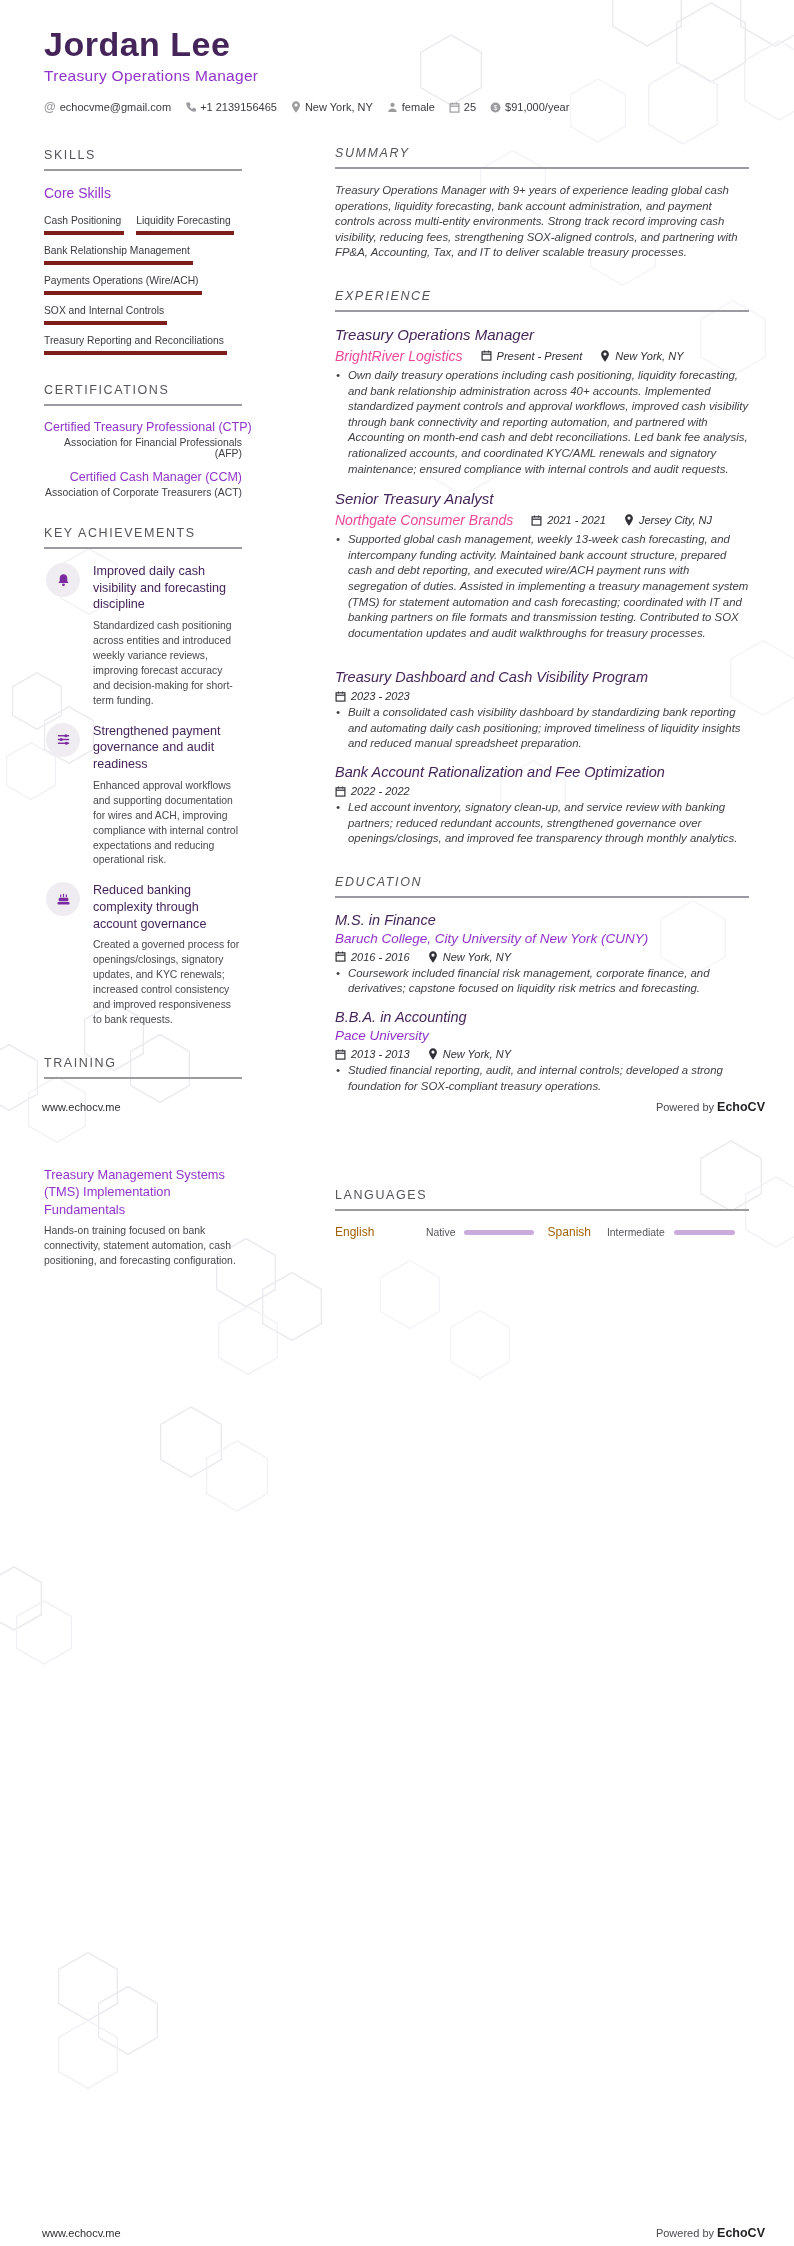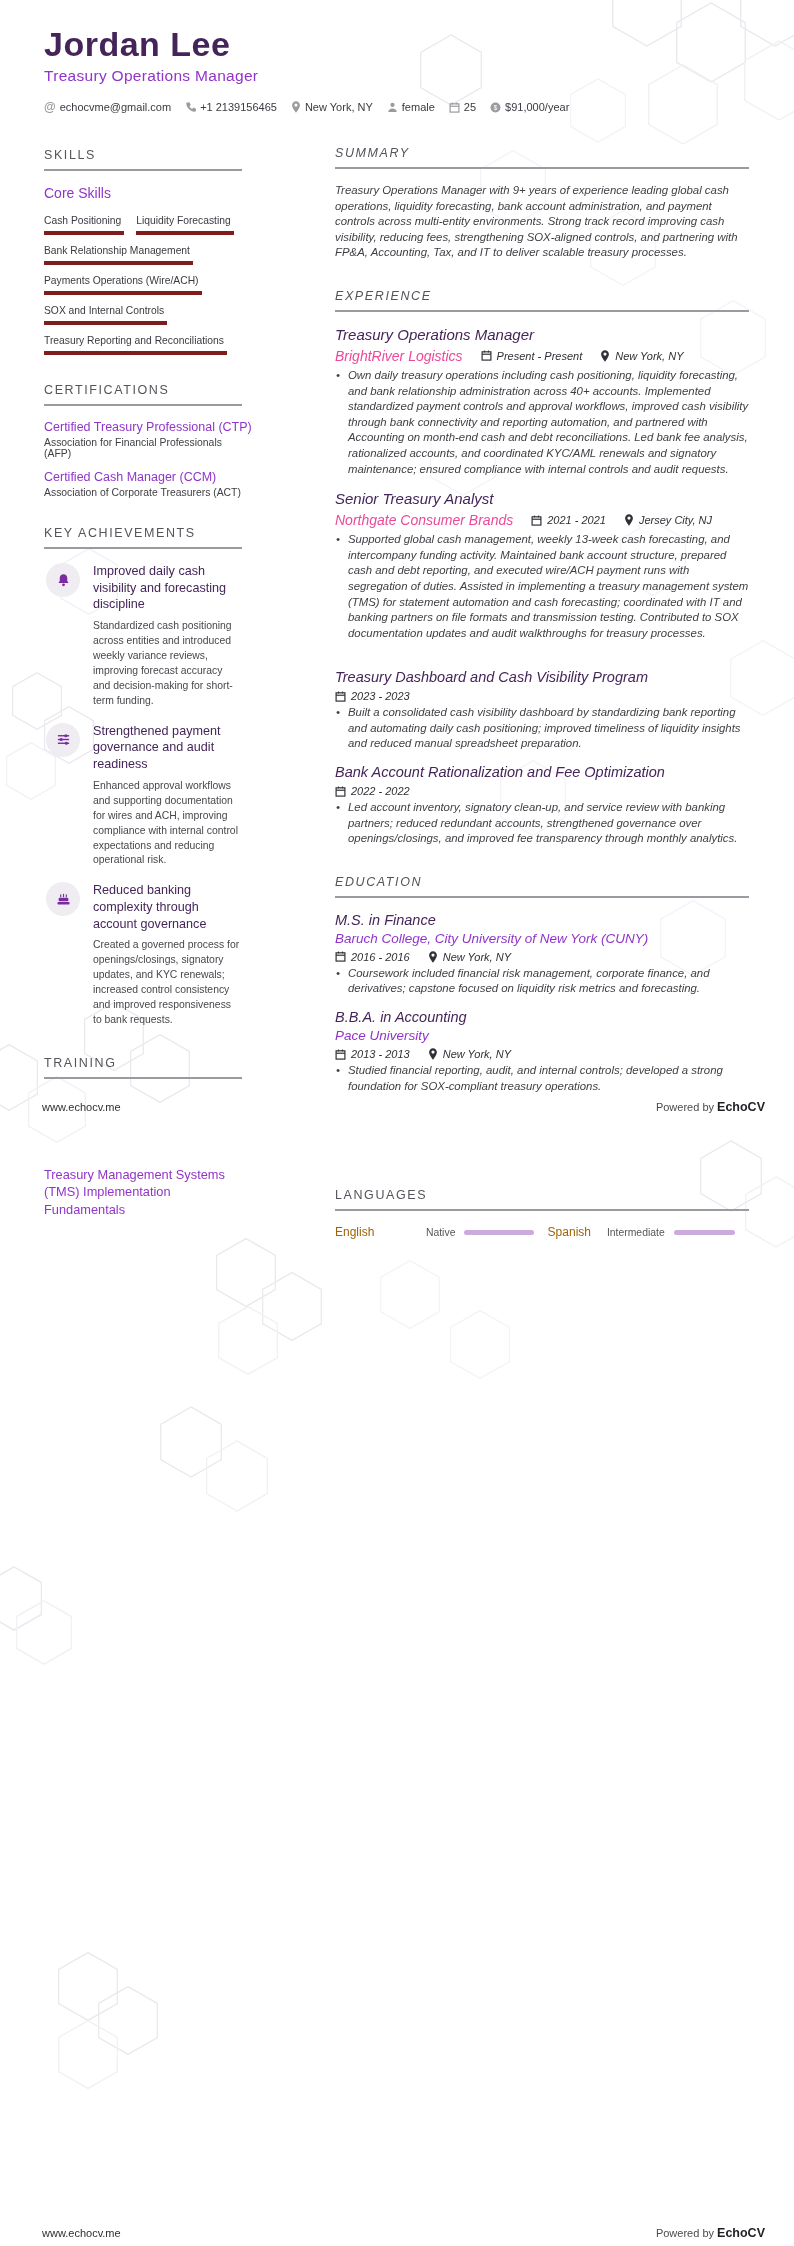--- a/index.html
+++ b/index.html
@@ -33,21 +33,21 @@
     padding-bottom:7px;border-bottom:2px solid #9A9AA0;margin-bottom:14px;
   }
   
   .group-title{font-size:14px;color:#9134CA;font-weight:500;margin-bottom:4px;}
   .chips{display:flex;flex-wrap:wrap;column-gap:12px;}
   .chip{
     font-size:10.3px;color:#3A3A40;border-bottom:4px solid #7f1d1d;
     padding:0 3px 5px 0;margin-top:10px;white-space:nowrap;
   }
   
-  .cert{margin-bottom:11px;}
+  .cert{margin-bottom:11px;text-align:right;}
   .cert-name{font-size:12.5px;color:#9134CA;font-weight:500;white-space:nowrap;}
   .cert-issuer{font-size:10.4px;color:#3E3E44;margin-top:3px;}
   
   .ach{display:flex;margin-top:14px;padding-left:2px;}
   .ach-icon{
     flex:0 0 34px;height:34px;border-radius:50%;background:#F0EDF2;
     display:flex;align-items:center;justify-content:center;margin-right:13px;color:#7B2BA0;
   }
   .ach-body{flex:1;min-width:0;}
   .ach-title{font-size:12.6px;color:#452559;font-weight:500;line-height:1.32;}
@@ -418,20 +418,21 @@
   </div>
 
   <div class="sec">
     <div class="sec-h">TRAINING</div>
   </div>
 </div>
 
 <div class="col-left-p2">
   <div class="train">
     <div class="train-title">Treasury Management Systems (TMS) Implementation Fundamentals</div>
+    <div class="train-desc">Hands-on training focused on bank connectivity, statement automation, cash positioning, and forecasting configuration.</div>
   </div>
 </div>
 
 <div class="col-right">
 
   <div class="sec">
     <div class="sec-h">SUMMARY</div>
     <div class="summary-text">Treasury Operations Manager with 9+ years of experience leading global cash operations, liquidity forecasting, bank account administration, and payment controls across multi-entity environments. Strong track record improving cash visibility, reducing fees, strengthening SOX-aligned controls, and partnering with FP&amp;A, Accounting, Tax, and IT to deliver scalable treasury processes.</div>
   </div>
 

